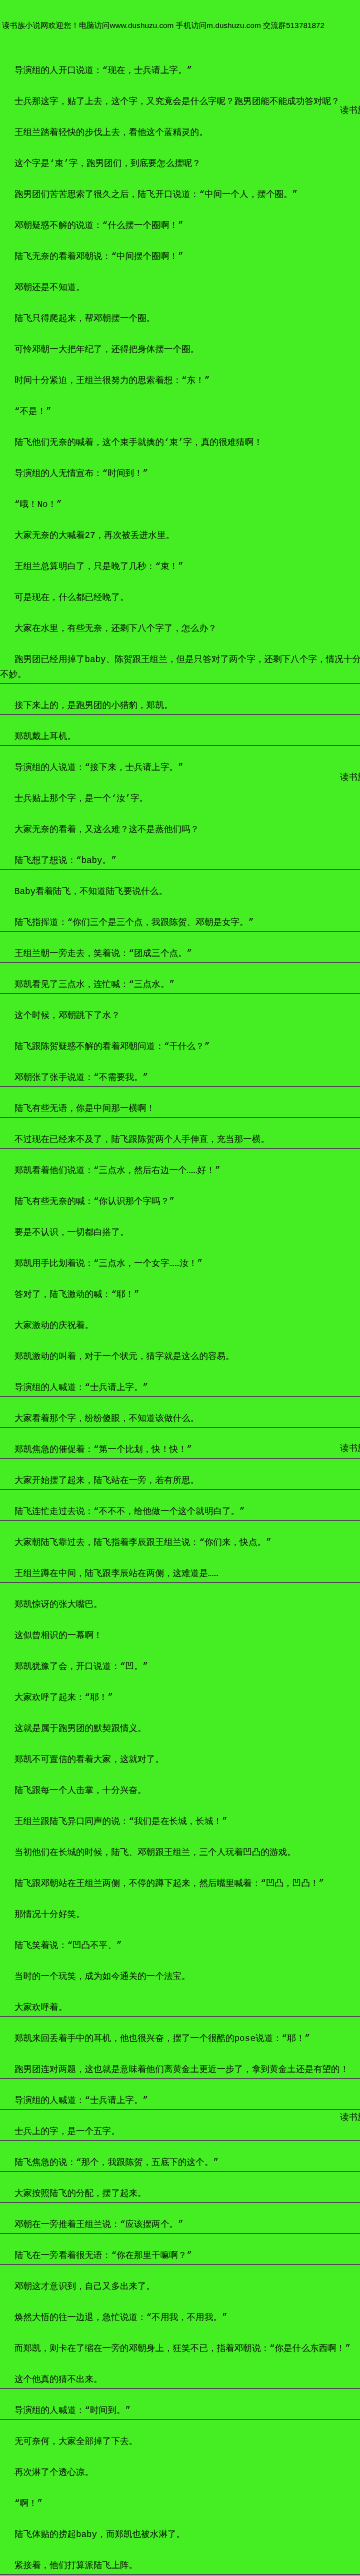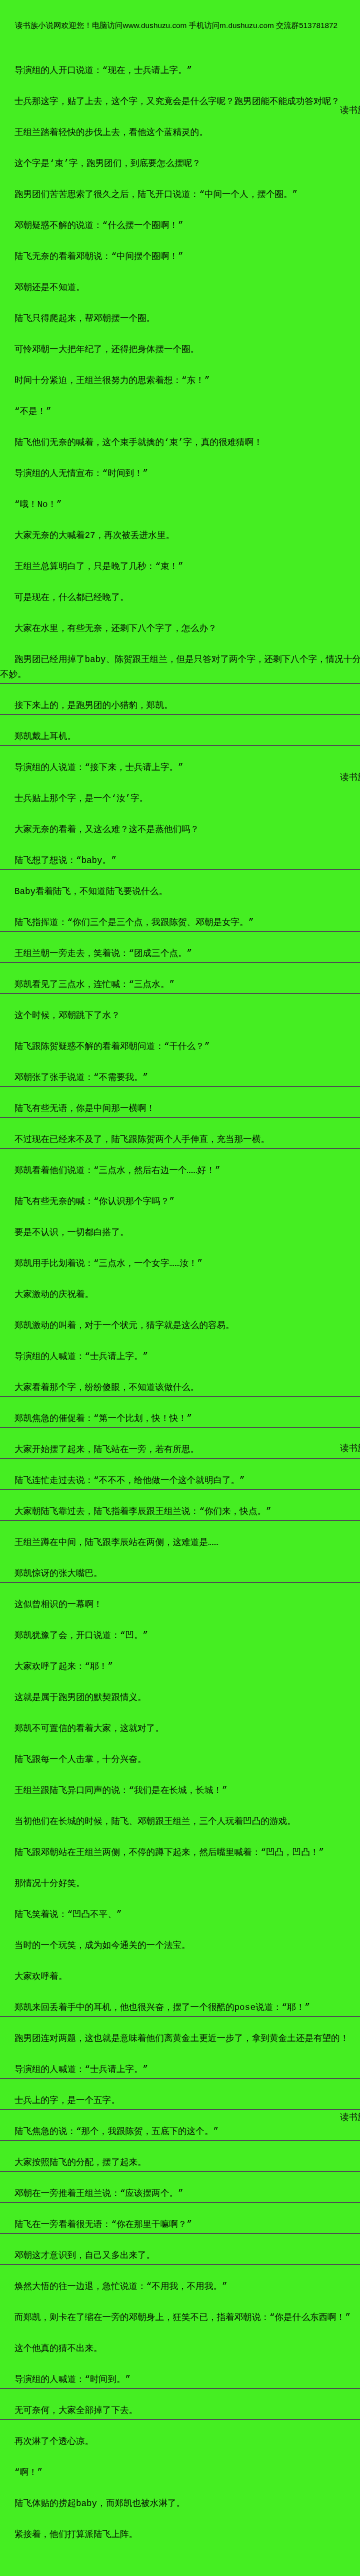--- a/index.html
+++ b/index.html
@@ -8,21 +8,21 @@
     min-height: 3565px;
     background: #45ee22;
     color: #000;
     font-family: "Liberation Sans", sans-serif;
     position: relative;
     overflow-x: hidden;
   }
   .page { position: relative; width: 361px; min-height: 3565px; }
   .site-header {
     padding-top: 20.6px;
-    padding-left: 15px;
+    padding-left: 2px;
     font-size: 7.7px;
     line-height: 10.3px;
     white-space: nowrap;
   }
   .novel-body { margin-top: 2.1px; font-family: Liberation Mono, monospace; }
   .para {
     font-size: 8.8px;
     line-height: 15.5px;
     margin: 0 0 15.5px 0;
     text-indent: 14.4px;
@@ -85,20 +85,21 @@
       <div class="para">郑凯看见了三点水，连忙喊：“三点水。”</div>
       <div class="para">这个时候，邓朝跳下了水？</div>
       <div class="para">陆飞跟陈贺疑惑不解的看着邓朝问道：“干什么？”</div>
       <div class="para">邓朝张了张手说道：“不需要我。”</div>
       <div class="para">陆飞有些无语，你是中间那一横啊！</div>
       <div class="para">不过现在已经来不及了，陆飞跟陈贺两个人手伸直，充当那一横。</div>
       <div class="para">郑凯看着他们说道：“三点水，然后右边一个……好！”</div>
       <div class="para">陆飞有些无奈的喊：“你认识那个字吗？”</div>
       <div class="para">要是不认识，一切都白搭了。</div>
       <div class="para">郑凯用手比划着说：“三点水，一个女字……汝！”</div>
+      <div class="para">答对了，陆飞激动的喊：“耶！”</div>
       <div class="para">大家激动的庆祝着。</div>
       <div class="para">郑凯激动的叫着，对于一个状元，猜字就是这么的容易。</div>
       <div class="para">导演组的人喊道：“士兵请上字。”</div>
       <div class="para">大家看着那个字，纷纷傻眼，不知道该做什么。</div>
       <div class="para">郑凯焦急的催促着：“第一个比划，快！快！”</div>
       <div class="para">大家开始摆了起来，陆飞站在一旁，若有所思。</div>
       <div class="para">陆飞连忙走过去说：“不不不，给他做一个这个就明白了。”</div>
       <div class="para">大家朝陆飞靠过去，陆飞指着李辰跟王组兰说：“你们来，快点。”</div>
       <div class="para">王组兰蹲在中间，陆飞跟李辰站在两侧，这难道是……</div>
       <div class="para">郑凯惊讶的张大嘴巴。</div>

